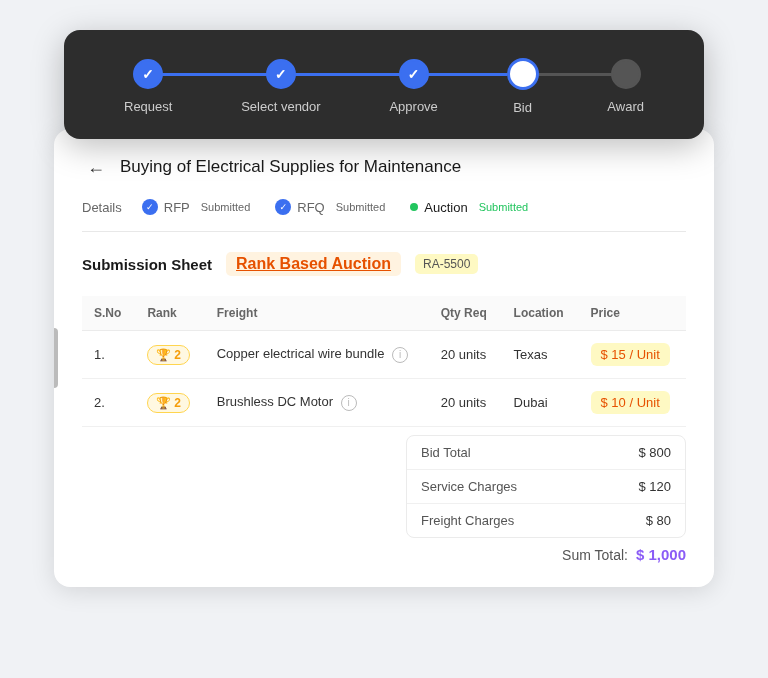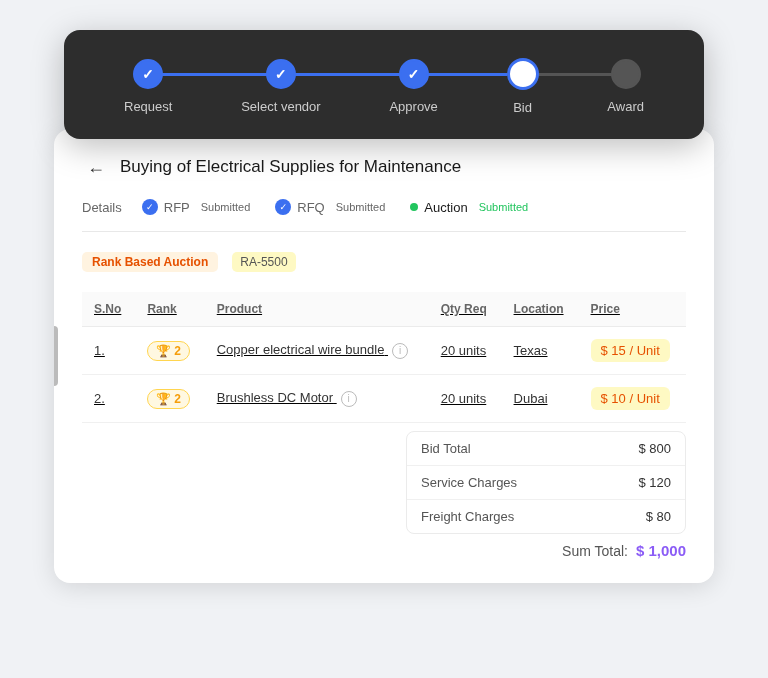--- a/index.html
+++ b/index.html
@@ -211,39 +211,39 @@
 
     .submission-title {
       font-size: 15px;
       font-weight: 700;
       color: #1a1a1a;
     }
 
     .badge-orange {
       background: #fff3e0;
       color: #e65100;
-      font-size: 12px;
+      font-size: 16px;
       font-weight: 600;
       padding: 3px 10px;
       border-radius: 5px;
+      text-decoration: underline;
     }
 
     .badge-gray {
       background: #fef9c3;
       color: #555;
       font-size: 12px;
       padding: 3px 8px;
       border-radius: 5px;
     }
 
     
     .data-table {
       width: 100%;
       border-collapse: collapse;
-      text-decoration: underline;
     }
 
     .data-table th {
       text-align: left;
       font-size: 12px;
       font-weight: 600;
       color: #666;
       padding: 10px 12px;
       background: #fafafa;
       border-bottom: 1px solid #ebebeb;
@@ -431,30 +431,31 @@
         <span class="tab-badge">Submitted</span>
       </div>
       <div class="tab-item active">
         <div class="tab-icon-dot"></div>
         <span>Auction</span>
         <span class="tab-badge green">Submitted</span>
       </div>
     </div>
 
     <div class="submission-header">
+      <span class="submission-title">Submission Sheet</span>
       <span class="badge-orange">Rank Based Auction</span>
       <span class="badge-gray">RA-5500</span>
     </div>
 
     <table class="data-table">
       <thead>
         <tr>
           <th>S.No</th>
           <th>Rank</th>
-          <th>Product</th>
+          <th>Freight</th>
           <th>Qty Req</th>
           <th>Location</th>
           <th>Price</th>
         </tr>
       </thead>
       <tbody>
         <tr>
           <td>1.</td>
           <td>
             <span class="rank-badge">

